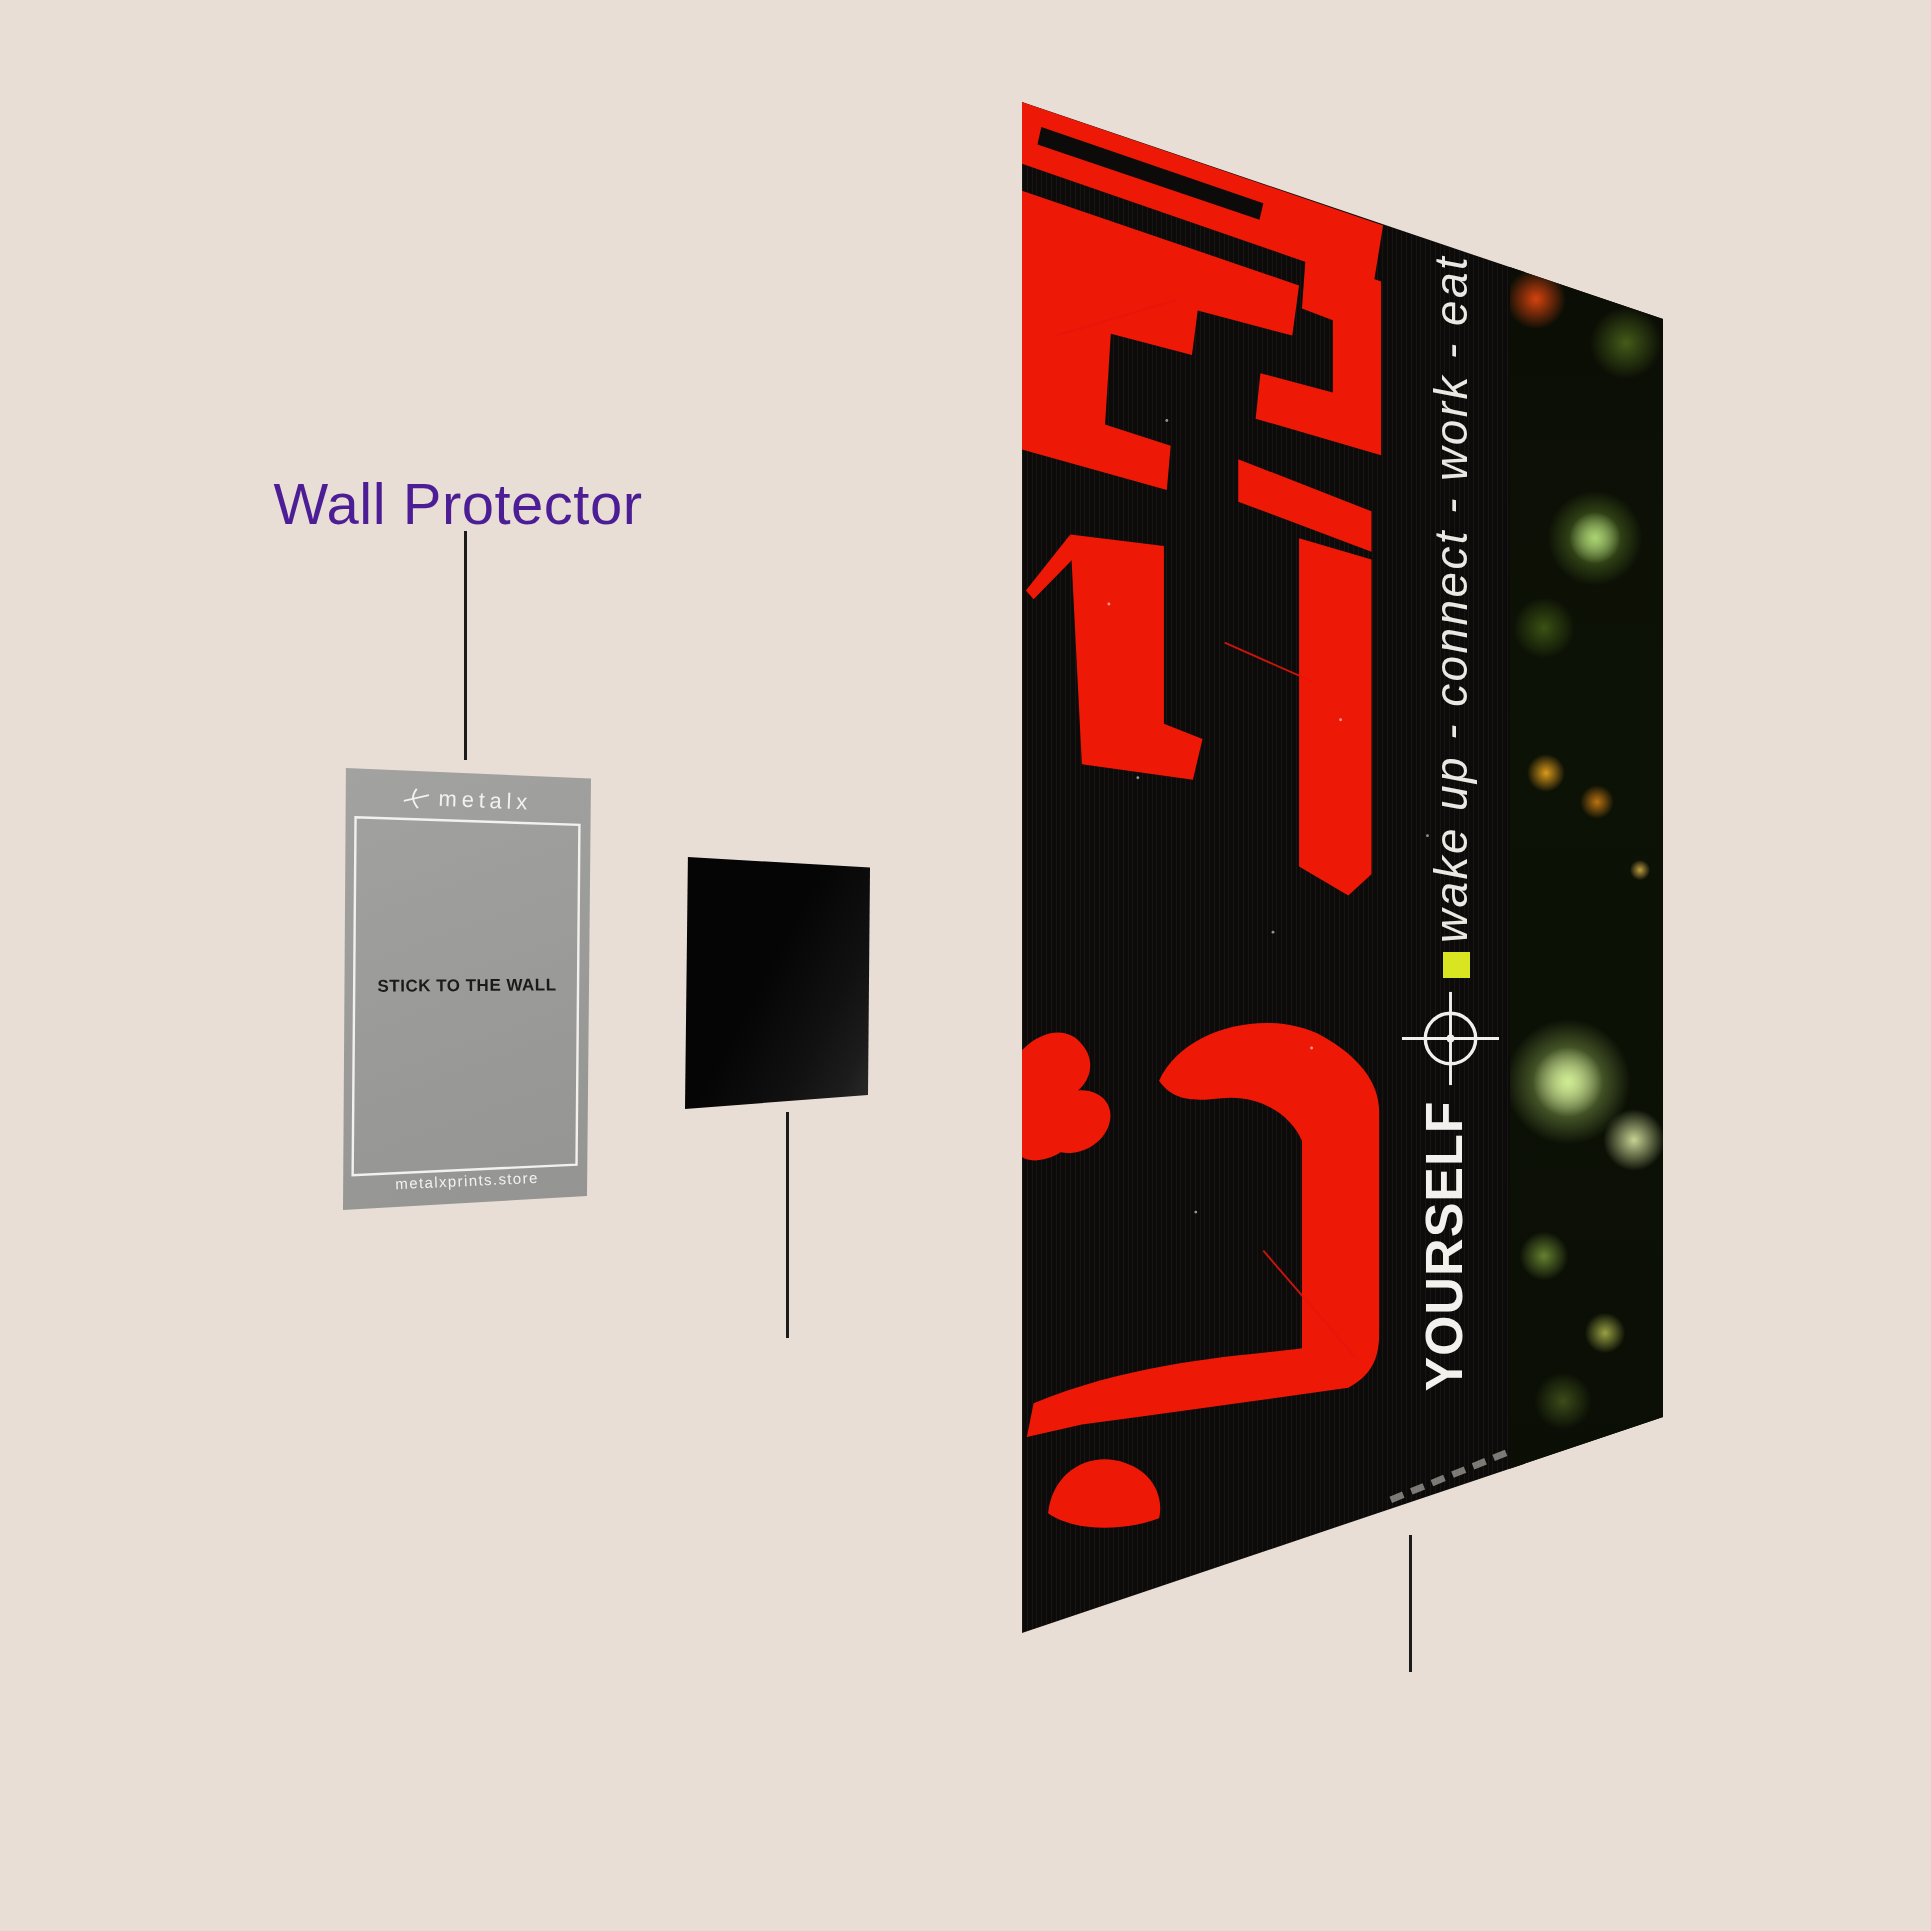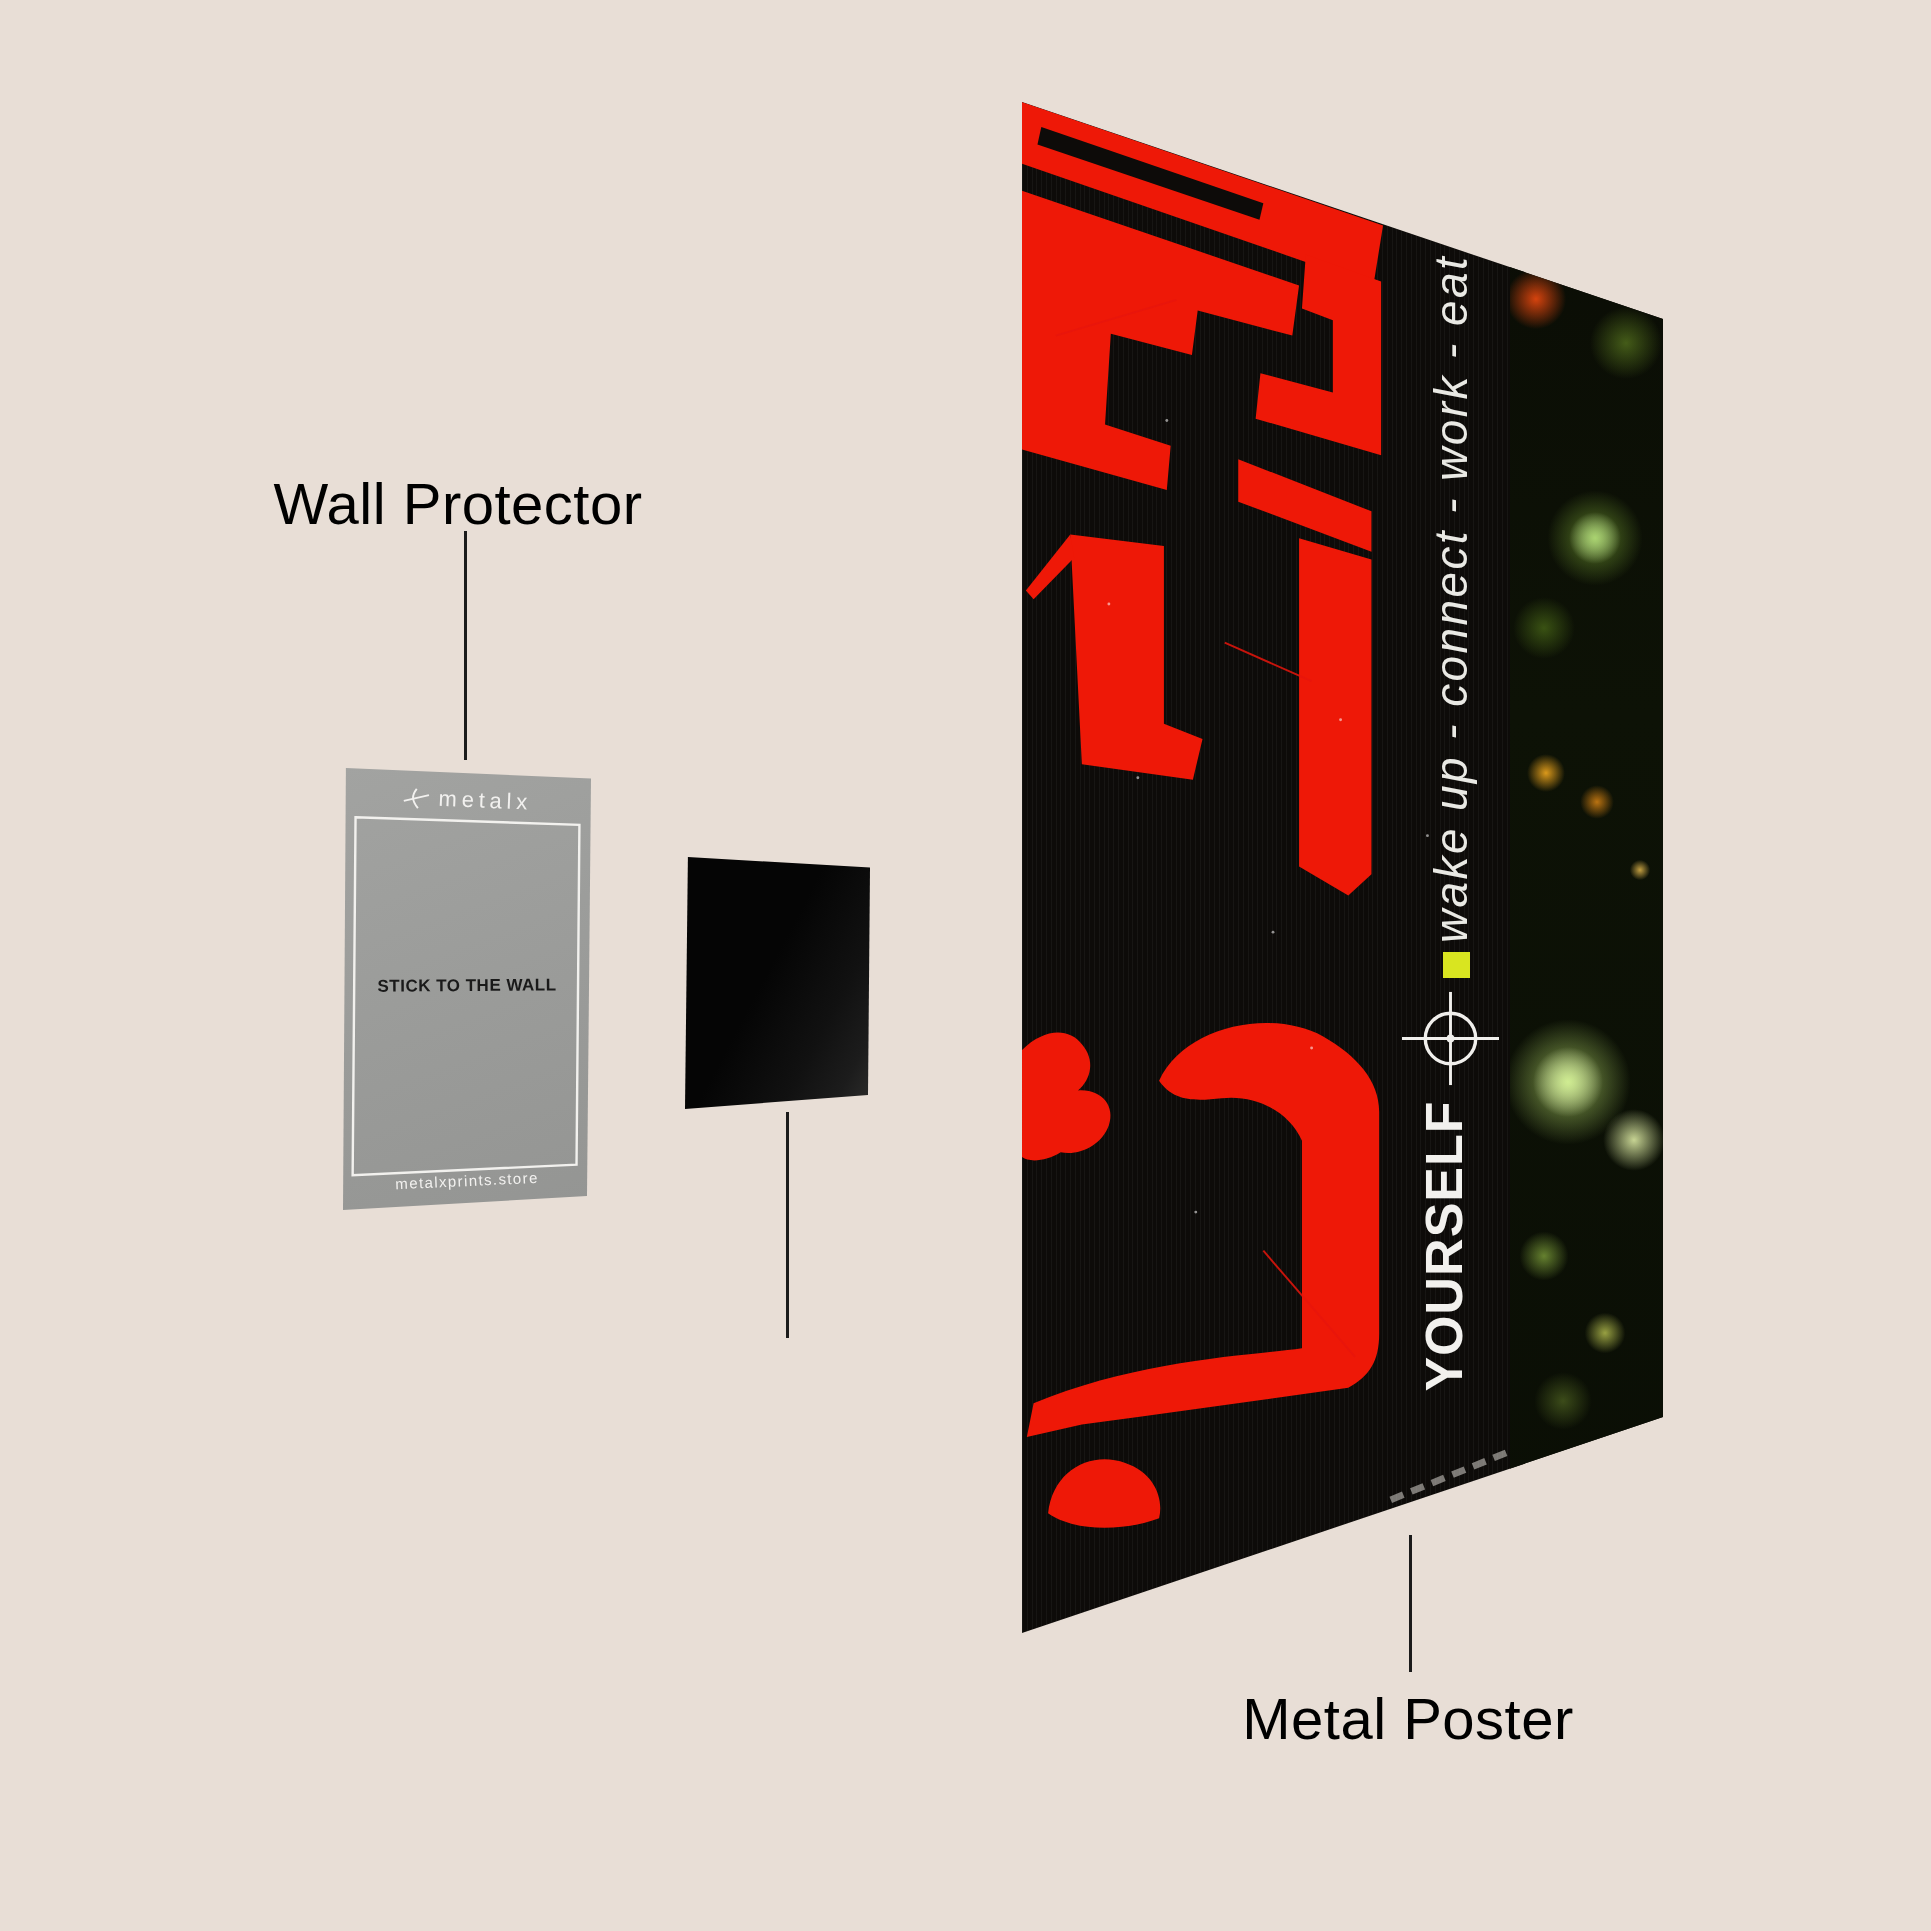--- a/index.html
+++ b/index.html
@@ -1,20 +1,20 @@
 <!DOCTYPE html>
 <html><head>
 <meta charset="utf-8">
 <style>
   html,body{margin:0;padding:0;width:1931px;height:1931px;overflow:hidden;
     font-family:"Liberation Sans",sans-serif;background:#e8ded6;position:relative;}
   .stage{position:absolute;inset:0;width:1931px;height:1931px;}
 
   
-  .callout-label{position:absolute;color:#000000;font-size:58px;font-weight:500;
+  .callout-label{position:absolute;color:#4c1d95;font-size:58px;font-weight:500;
     letter-spacing:0.5px;text-align:left;transform:translateX(-50%);white-space:nowrap;}
   .callout-label.wrap{white-space:normal;width:270px;line-height:69px;}
   .callout-line{position:absolute;width:2.9px;background:#1b1b1b;}
 
   
   .wp-card{position:absolute;left:343px;top:766px;width:248px;height:444px;
     background:linear-gradient(160deg,#a2a3a1 0%,#9a9b99 55%,#949593 100%);
     clip-path:polygon(2.9px 1.9px,248px 12.6px,244px 430px,0px 444px);}
   .wp-logo{position:absolute;left:50%;top:21px;transform:translateX(-50%) rotate(2.3deg);
     display:flex;align-items:center;gap:7.7px;color:#f2f1ef;}
@@ -137,16 +137,15 @@
       <line x1="0" y1="50" x2="100" y2="50" stroke="#f0efec" stroke-width="3"></line>
       <circle cx="50" cy="50" r="4" fill="#f0efec"></circle>
     </svg>
 
     <div class="accent-square"></div>
 
     <div class="v-item poster-phrase">wake up - connect - work - eat</div>
   </div>
 
   <div class="callout-line" style="left:1409px;top:1535px;height:137px;"></div>
-  <div class="callout-label" style="left:1408px;top:1685px;">Metal Poster</div>
 
 </div>
 
 
 </body></html>

